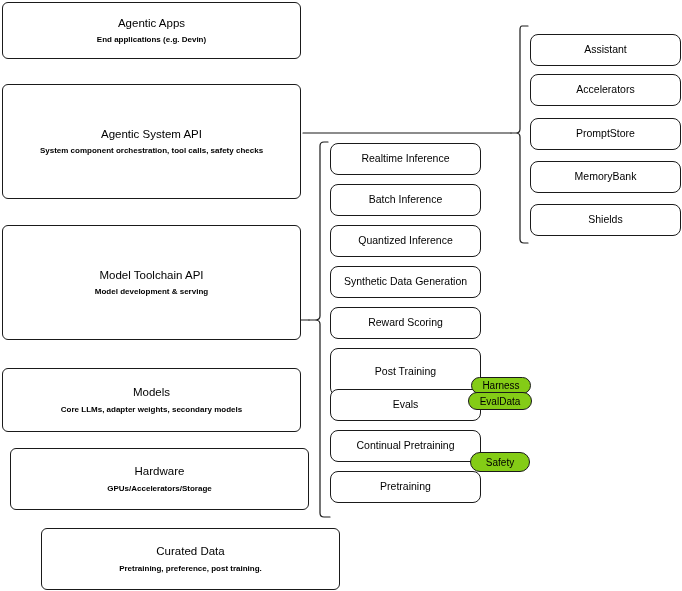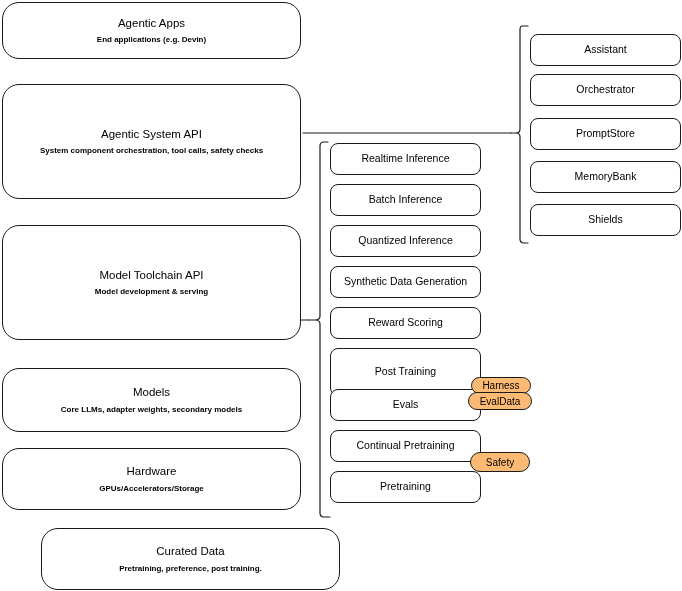--- a/index.html
+++ b/index.html
@@ -28,21 +28,21 @@
     background: #ffffff;
     display: flex;
     flex-direction: column;
     align-items: center;
     justify-content: center;
     text-align: center;
     line-height: 1.25;
   }
   
   .layer {
-    border-radius: 17px;
+    border-radius: 6px;
   }
   .layer .title {
     font-size: 11.5px;
     color: #000;
   }
   .layer .subtitle {
     font-size: 8px;
     color: #000;
     margin-top: 5px;
     font-weight: bold;
@@ -50,21 +50,21 @@
   
   .cap {
     border-radius: 8px;
     font-size: 10.5px;
   }
   
   .pill {
     position: absolute;
     box-sizing: border-box;
     border: 1px solid #1a1a1a;
-    background: #fdba74;
+    background: #84cc16;
     border-radius: 999px;
     display: flex;
     align-items: center;
     justify-content: center;
     font-size: 10px;
     color: #000;
     white-space: nowrap;
   }
   svg.lines {
     position: absolute;
@@ -110,21 +110,21 @@
   <div class="node layer" style="left:2px; top:225px; width:299px; height:115px;">
     <div class="title">Model Toolchain API</div>
     <div class="subtitle">Model development &amp; serving</div>
   </div>
 
   <div class="node layer" style="left:2px; top:368px; width:299px; height:64px;">
     <div class="title">Models</div>
     <div class="subtitle">Core LLMs, adapter weights, secondary models</div>
   </div>
 
-  <div class="node layer" style="left:2px; top:448px; width:299px; height:62px;text-align:center;">
+  <div class="node layer" style="left:10px; top:448px; width:299px; height:62px;text-align:center;">
     <div class="title">Hardware</div>
     <div class="subtitle">GPUs/Accelerators/Storage</div>
   </div>
 
   <div class="node layer" style="left:2px; top:528px; width:299px; height:62px;margin-left:39px;">
     <div class="title">Curated Data</div>
     <div class="subtitle">Pretraining, preference, post training.</div>
   </div>
 
   <div class="node cap" style="left:330px; top:143px; width:151px; height:32px;">Realtime Inference</div>
@@ -135,18 +135,18 @@
   <div class="node cap" style="left:330px; top:348px; width:151px; height:48px;">Post Training</div>
   <div class="node cap" style="left:330px; top:389px; width:151px; height:32px;">Evals</div>
   <div class="node cap" style="left:330px; top:430px; width:151px; height:32px;">Continual Pretraining</div>
   <div class="node cap" style="left:330px; top:471px; width:151px; height:32px;">Pretraining</div>
 
   <div class="pill" style="left:471px; top:377px; width:60px; height:17px; z-index:3;">Harness</div>
   <div class="pill" style="left:468px; top:392px; width:64px; height:18px; z-index:4;">EvalData</div>
   <div class="pill" style="left:470px; top:409px; width:60px; height:20px; z-index:5;margin-top:43px;">Safety</div>
 
   <div class="node cap" style="left:530px; top:34px; width:151px; height:32px;">Assistant</div>
-  <div class="node cap" style="left:530px; top:74px; width:151px; height:32px;">Orchestrator</div>
+  <div class="node cap" style="left:530px; top:74px; width:151px; height:32px;">Accelerators</div>
   <div class="node cap" style="left:530px; top:118px; width:151px; height:32px;">PromptStore</div>
   <div class="node cap" style="left:530px; top:161px; width:151px; height:32px;">MemoryBank</div>
   <div class="node cap" style="left:530px; top:204px; width:151px; height:32px;">Shields</div>
 
 </div>
 
 </body></html>

